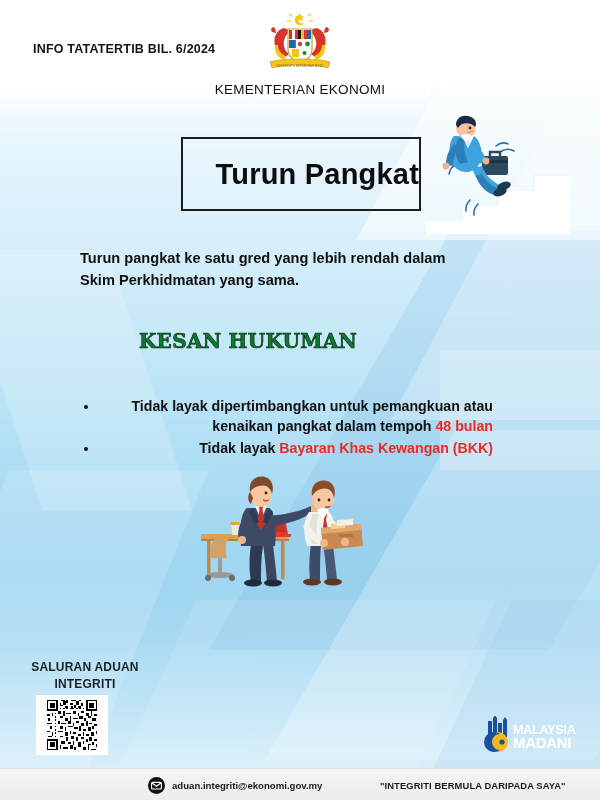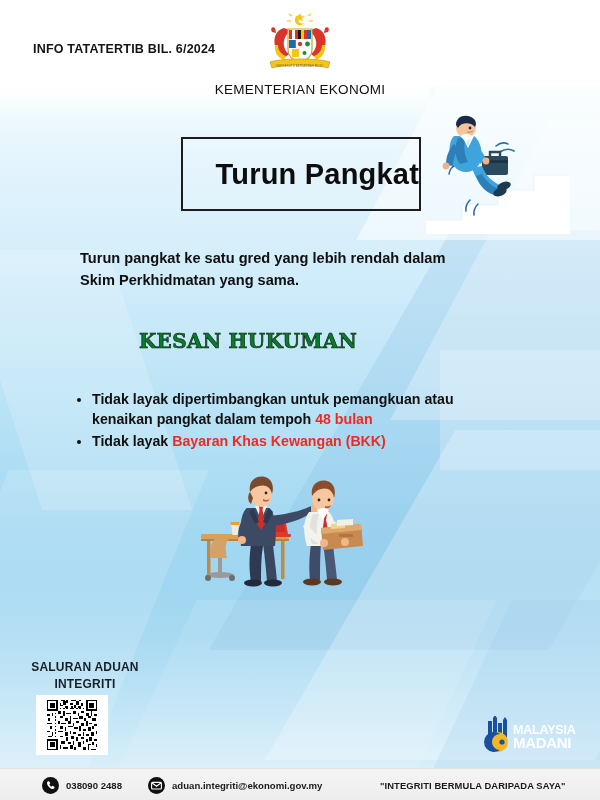--- a/index.html
+++ b/index.html
@@ -89,21 +89,21 @@
     font-size:20px;font-weight:bold;color:#0b7a2e;letter-spacing:.3px;
     -webkit-text-stroke:0.7px #0a2f14;
   }
 
   
   #bullets{
     position:absolute;left:68px;top:381px;width:440px;
     font-size:14.2px;font-weight:bold;color:#111;line-height:1.42;
   }
   #bullets li{margin-bottom:2px;}
-  #bullets ul{margin:8px;padding-left:16px;list-style:disc;}
+  #bullets ul{margin:15px;padding-left:16px;list-style:disc;text-align:right;}
   .hl{color:#ef2a23;}
 
   
   #office-illu{position:absolute;left:193px;top:472px;width:190px;height:116px;}
 
   
   #saluran{
     position:absolute;left:25px;top:659px;width:120px;text-align:center;
     font-size:12px;font-weight:bold;color:#17202a;line-height:1.45;letter-spacing:.2px;
   }
@@ -529,29 +529,20 @@
       <circle cx="14" cy="26" r="10" fill="#f2b824"></circle>
       <path d="M16 18 A8 8 0 1 0 16 34 A10 10 0 1 1 16 18 Z" fill="#1b4fa0"></path>
       <circle cx="18" cy="26" r="2.6" fill="#1b4fa0"></circle>
 
       <text x="29" y="18" font-family="'Liberation Sans',sans-serif" font-size="12.5" font-weight="bold" fill="#ffffff" letter-spacing="-0.2">MALAYSIA</text>
       <text x="29" y="32" font-family="'Liberation Sans',sans-serif" font-size="15" font-weight="bold" fill="#ffffff" letter-spacing="-0.3">MADANI</text>
     </svg>
   </div>
 
   <div id="footer">
-    <div class="fitem" id="f-phone">
-      <span class="fico">
-        <svg viewBox="0 0 17 17" width="17" height="17">
-          <circle cx="8.5" cy="8.5" r="8.5" fill="#111"></circle>
-          <path d="M5.6 4.6 c.9-.6 1.6-.3 2 .4 l.5 1 c.2.5 .1 .8-.3 1.1 l-.5.4 c.4 1 1.1 1.7 2.1 2.2 l.4-.5 c.3-.4 .7-.5 1.1-.3 l1 .5 c.7 .4 .9 1.1 .4 1.9 -.5 .8-1.5 1-2.5 .6 -2.1-.8-3.9-2.6-4.6-4.7 -.3-1 -.1-1.9 .4-2.6 Z" fill="#fff"></path>
-        </svg>
-      </span>
-      <span class="ftxt">038090 2488</span>
-    </div>
     <div class="fitem" id="f-mail">
       <span class="fico">
         <svg viewBox="0 0 17 17" width="17" height="17">
           <circle cx="8.5" cy="8.5" r="8.5" fill="#111"></circle>
           <rect x="3.6" y="5.4" width="9.8" height="6.6" rx="1" fill="none" stroke="#fff" stroke-width="1.1"></rect>
           <path d="M3.8 5.8 L8.5 9.3 L13.2 5.8" fill="none" stroke="#fff" stroke-width="1.1"></path>
         </svg>
       </span>
       <span class="ftxt">aduan.integriti@ekonomi.gov.my</span>
     </div>

